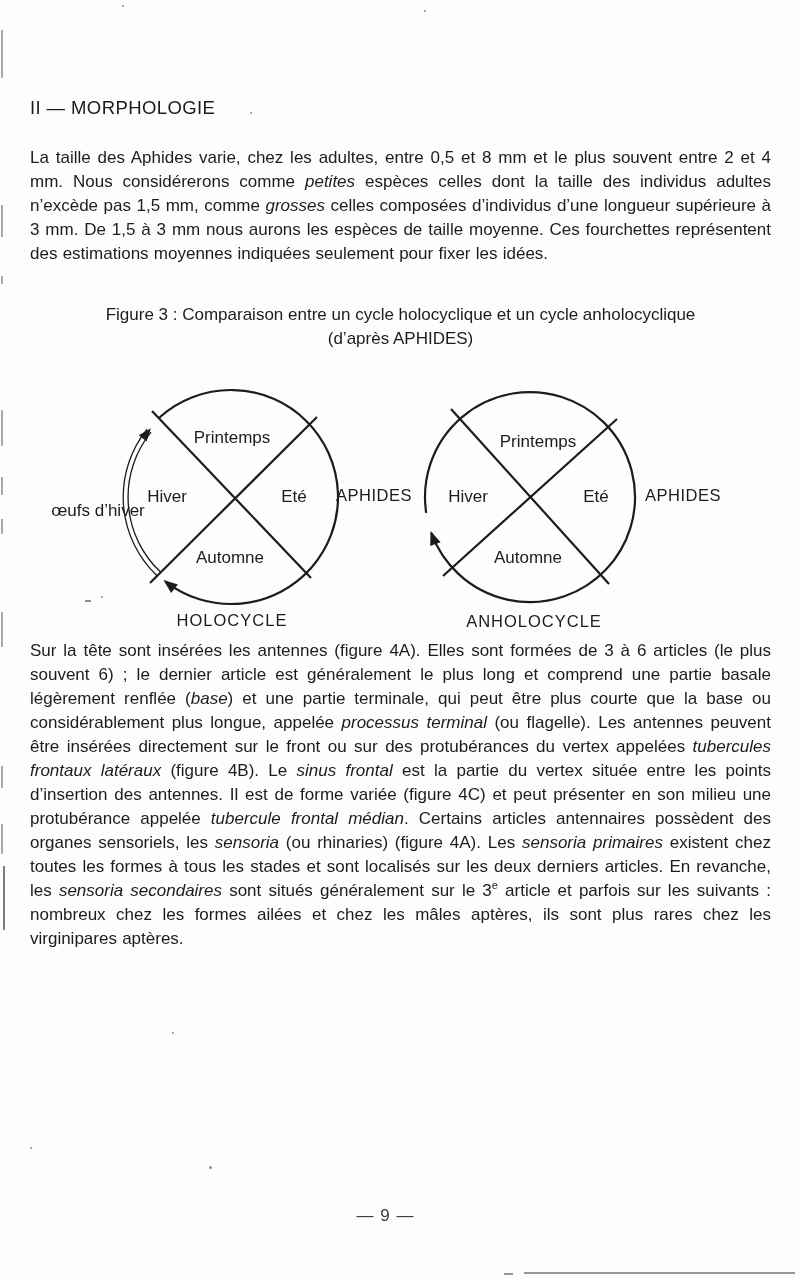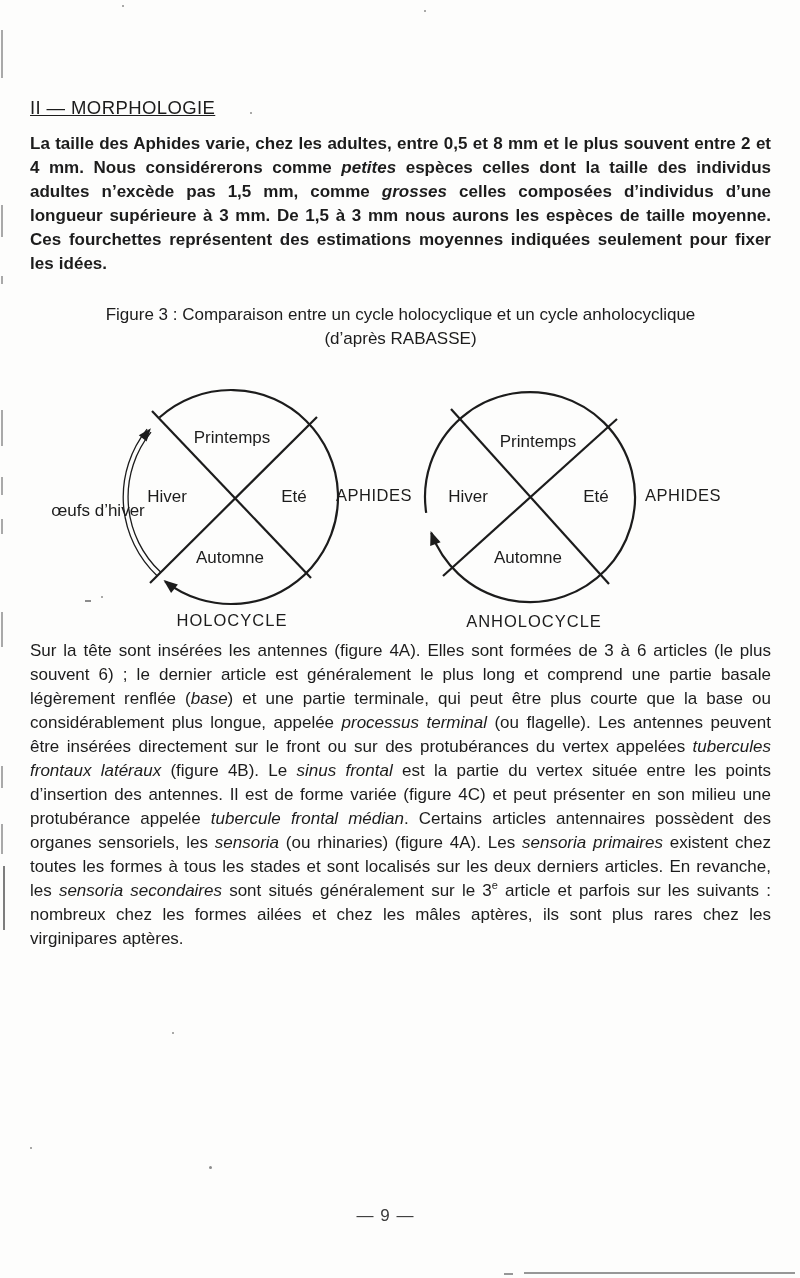--- a/index.html
+++ b/index.html
@@ -11,28 +11,28 @@
   .page{
     position:relative;
     width:800px;height:1278px;
     background:var(--bg);
     color:var(--ink);
     font-family:"Liberation Sans",sans-serif;
     overflow:hidden;
   }
   .heading{
     position:absolute;top:97px;left:30px;
-    font-size:18.5px;font-weight:400;letter-spacing:.4px;margin:0;text-decoration:underline;
+    font-size:18.5px;font-weight:400;letter-spacing:.4px;margin:0;
   }
   .body-text{
     position:absolute;left:30px;width:741px;
     font-size:17px;line-height:24px;text-align:justify;margin:0;
     word-spacing:.5px;
   }
-  .para1{top:132px;font-weight:bold;}
+  .para1{top:146px;}
   .para2{top:639px;}
   .caption{
     position:absolute;top:303px;left:30px;width:741px;
     font-size:17px;line-height:24px;text-align:center;
   }
   .figure-svg{position:absolute;top:380px;left:0;}
   .figure-svg text{fill:var(--ink);font-family:"Liberation Sans",sans-serif;font-size:17px;}
   .figure-svg text.outer{font-size:16.5px;letter-spacing:.5px;}
   .figure-svg text.diagram-title{font-size:16.5px;letter-spacing:1px;}
   .figure-svg .stroke{stroke:var(--ink);fill:none;}
@@ -75,21 +75,21 @@
   <div class="dot" style="left:172px;top:1032px;width:2px;height:2px;"></div>
   <div class="dot" style="left:30px;top:1147px;width:2px;height:2px;"></div>
   <div class="dot" style="left:209px;top:1166px;"></div>
 
   <h1 class="heading">II — MORPHOLOGIE</h1>
 
   <p class="body-text para1"><span>La taille des Aphides varie, chez les adultes, entre 0,5 et 8 mm et le plus souvent entre 2 et 4 mm. Nous considérerons comme </span><span style="font-style: italic;">petites</span><span> espèces celles dont la taille des individus adultes n’excède pas 1,5 mm, comme </span><span style="font-style: italic;">grosses</span><span> celles composées d’individus d’une longueur supérieure à 3 mm. De 1,5 à 3 mm nous aurons les espèces de taille moyenne. Ces fourchettes représentent des estimations moyennes indiquées seulement pour fixer les idées.</span></p>
 
   <div class="caption">
     <div>Figure 3 : Comparaison entre un cycle holocyclique et un cycle anholocyclique</div>
-    <div>(d’après RABASSE)</div>
+    <div>(d’après APHIDES)</div>
   </div>
 
   <svg class="figure-svg" width="800" height="262" viewBox="0 0 800 262">
 
     <g>
 
       <path class="stroke thick" d="M 159.4 37.5 A 107 107 0 1 1 165.1 201.3"></path>
       <polygon class="fill" points="163.5,200.1 177.9,204.4 171.1,213"></polygon>
 
       <line class="stroke thick" x1="152" y1="31" x2="311" y2="198"></line>

